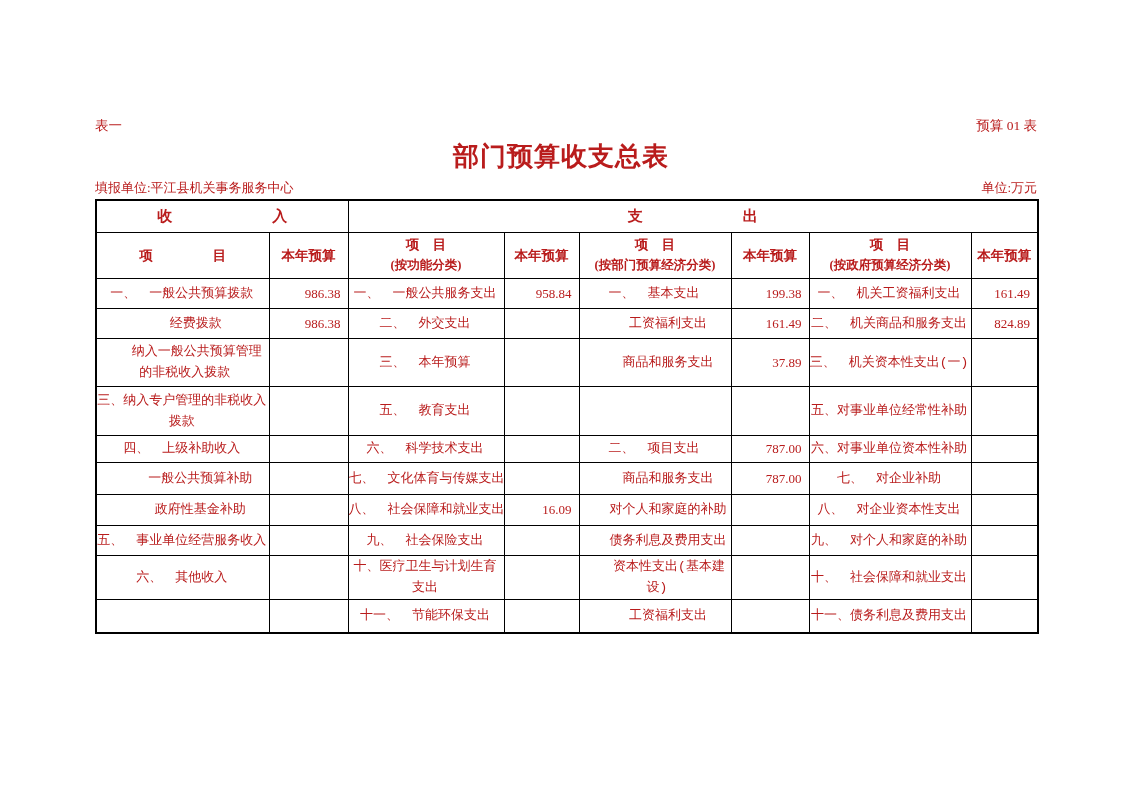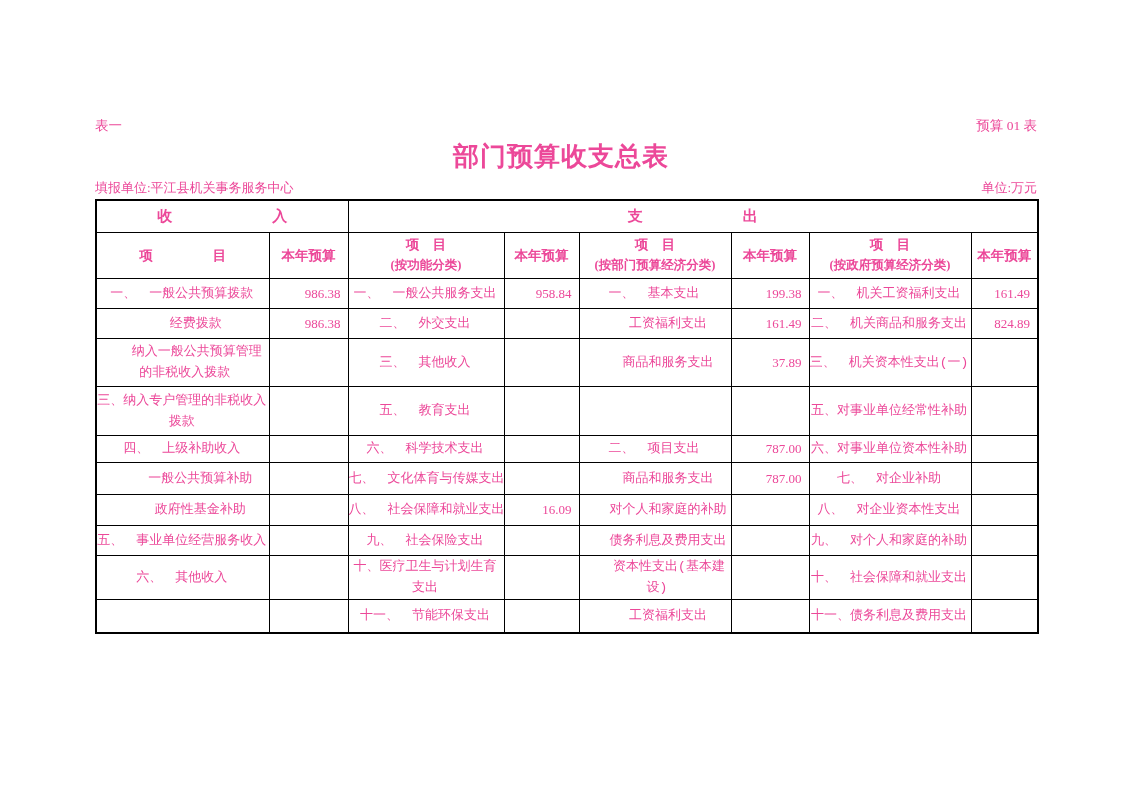--- a/index.html
+++ b/index.html
@@ -1,21 +1,21 @@
 <!DOCTYPE html>
 <html><head>
 <meta charset="utf-8">
 <style>
   html,body{margin:0;padding:0;background:#e8e8e8;}
   .page{
     position:relative;
     width:1122px;height:793px;
     background:#ffffff;
     font-family:"Liberation Serif","DejaVu Serif",serif;
-    color:#ec4899;
+    color:#b91c1c;
     margin:0 auto;
     overflow:hidden;
   }
   .meta-top{
     position:absolute;top:118px;left:95px;width:942px;
     display:flex;justify-content:space-between;
     font-size:13.5px;line-height:16px;
   }
   .doc-title{
     position:absolute;top:142px;left:0;width:100%;
@@ -146,21 +146,21 @@
         <td class="lbl">二、　外交支出</td>
         <td class="val"></td>
         <td class="lbl ind">工资福利支出</td>
         <td class="val">161.49</td>
         <td class="lbl">二、　机关商品和服务支出</td>
         <td class="val">824.89</td>
       </tr>
       <tr style="height:48px">
         <td class="lbl hang">纳入一般公共预算管理的非税收入拨款</td>
         <td class="val"></td>
-        <td class="lbl">三、　其他收入</td>
+        <td class="lbl">三、　本年预算</td>
         <td class="val"></td>
         <td class="lbl ind">商品和服务支出</td>
         <td class="val">37.89</td>
         <td class="lbl">三、　机关资本性支出(一)</td>
         <td class="val"></td>
       </tr>
       <tr style="height:49px">
         <td class="lbl wrap">三、纳入专户管理的非税收入拨款</td>
         <td class="val"></td>
         <td class="lbl">五、　教育支出</td>

